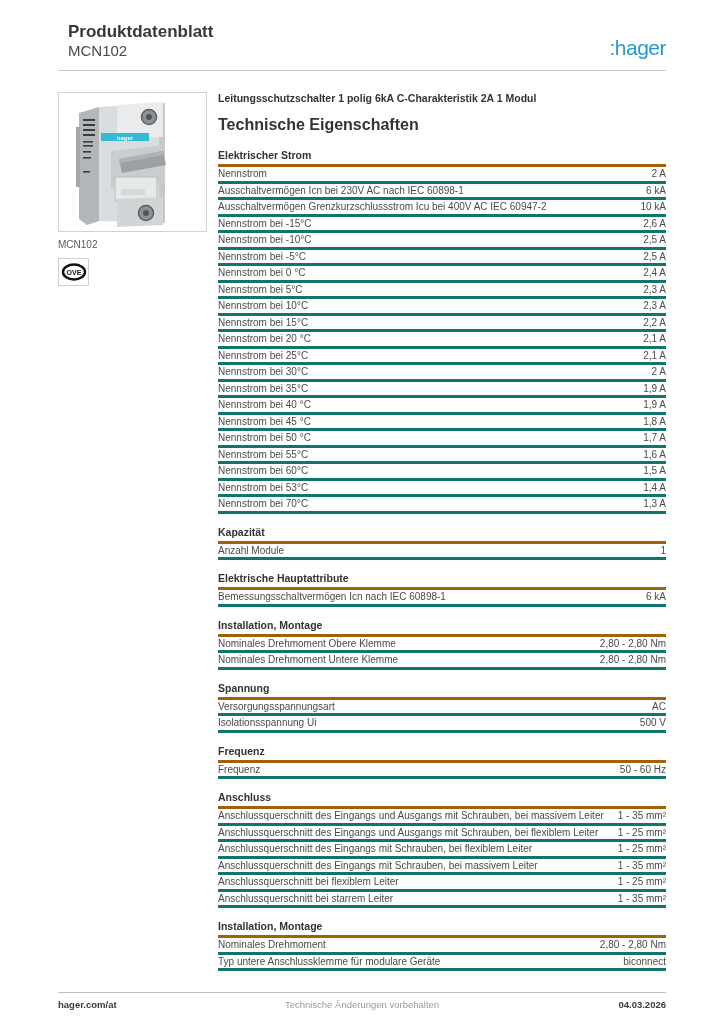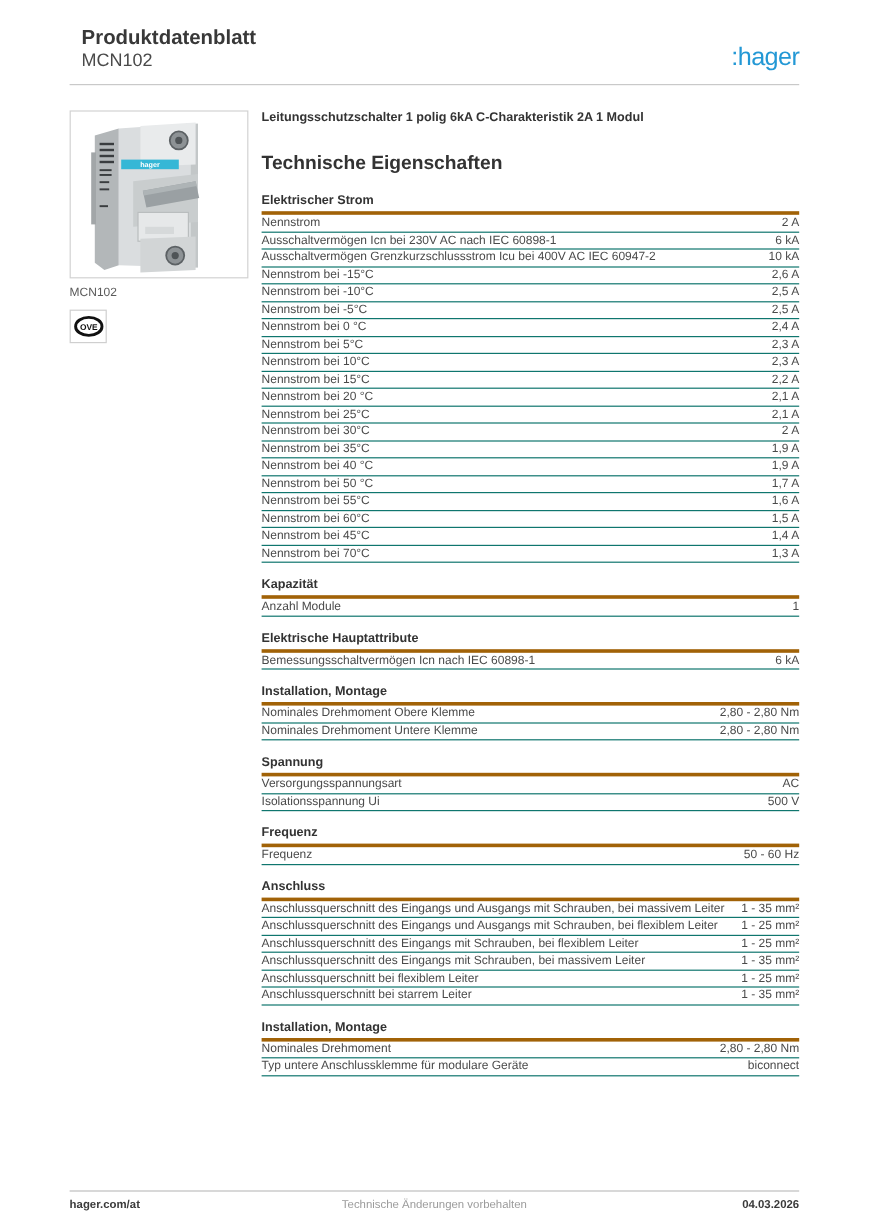--- a/index.html
+++ b/index.html
@@ -14,25 +14,25 @@
   .logo { font-size:21px; font-weight:normal; letter-spacing:-0.5px; line-height:28px; margin-top:14px; }
   .hdr-rule { position:absolute; top:70px; left:58px; right:58px; height:1px; background:#c9c9c9; }
 
   
   .img-box { position:absolute; top:92px; left:58px; width:149px; height:140px; border:1px solid #d2d2d2; background:#fff; }
   .img-caption { position:absolute; top:239px; left:58px; font-size:10px; color:#5a5a5a; }
   .cert-box { position:absolute; top:258px; left:58px; width:31px; height:28px; border:1px solid #cfcfcf; display:flex; align-items:center; justify-content:center; background:#fff; }
 
   
   .main-col { position:absolute; top:92px; left:218px; width:448px; }
-  .prod-title { font-size:10.5px; font-weight:bold; color:#333; margin-bottom:24px; }
+  .prod-title { font-size:10.5px; font-weight:bold; color:#333; margin-bottom:12px; }
   .tech-head  { font-size:16px; font-weight:bold; color:#333; margin-bottom:15px; }
   .spec-section h3 { font-size:10.5px; font-weight:bold; color:#333; margin-top:12px; padding-bottom:3px; border-bottom:3px solid #a16207; }
   .spec-section:first-child h3 { margin-top:0; }
-  .spec-row { display:flex; justify-content:space-between; align-items:flex-end; border-bottom:1px solid #0f766e; padding:2px 0 1px; }
+  .spec-row { display:flex; justify-content:space-between; align-items:flex-end; border-bottom:3px solid #0f766e; padding:2px 0 1px; }
   .spec-row .lbl { font-size:10px; color:#4a4a4a; line-height:10.5px; }
   .spec-row .val { font-size:10px; color:#4a4a4a; line-height:10.5px; white-space:nowrap; padding-left:8px; }
 
   
   .ftr-rule { position:absolute; left:58px; right:58px; top:992px; height:1px; background:#bfbfbf; }
   .ftr { position:absolute; left:58px; right:58px; top:999px; display:flex; justify-content:space-between; align-items:baseline; }
   .ftr .f-left  { font-size:9.5px; font-weight:bold; color:#3a3a3a; text-decoration:none; }
   .ftr .f-center{ font-size:9.5px; color:#9b9b9b; position:absolute; left:0; right:0; text-align:center; }
   .ftr .f-right { font-size:9.5px; font-weight:bold; color:#3a3a3a; }
 </style>
@@ -160,33 +160,37 @@
           </div>
           <div class="spec-row">
             <span class="lbl">Nennstrom bei 35°C</span>
             <span class="val">1,9 A</span>
           </div>
           <div class="spec-row">
             <span class="lbl">Nennstrom bei 40 °C</span>
             <span class="val">1,9 A</span>
           </div>
           <div class="spec-row">
+            <span class="lbl">Nennstrom bei 45 °C</span>
+            <span class="val">1,8 A</span>
+          </div>
+          <div class="spec-row">
             <span class="lbl">Nennstrom bei 50 °C</span>
             <span class="val">1,7 A</span>
           </div>
           <div class="spec-row">
             <span class="lbl">Nennstrom bei 55°C</span>
             <span class="val">1,6 A</span>
           </div>
           <div class="spec-row">
             <span class="lbl">Nennstrom bei 60°C</span>
             <span class="val">1,5 A</span>
           </div>
           <div class="spec-row">
-            <span class="lbl">Nennstrom bei 45°C</span>
+            <span class="lbl">Nennstrom bei 53°C</span>
             <span class="val">1,4 A</span>
           </div>
           <div class="spec-row">
             <span class="lbl">Nennstrom bei 70°C</span>
             <span class="val">1,3 A</span>
           </div>
         </section>
         <section class="spec-section">
           <h3>Kapazität</h3>
           <div class="spec-row">

